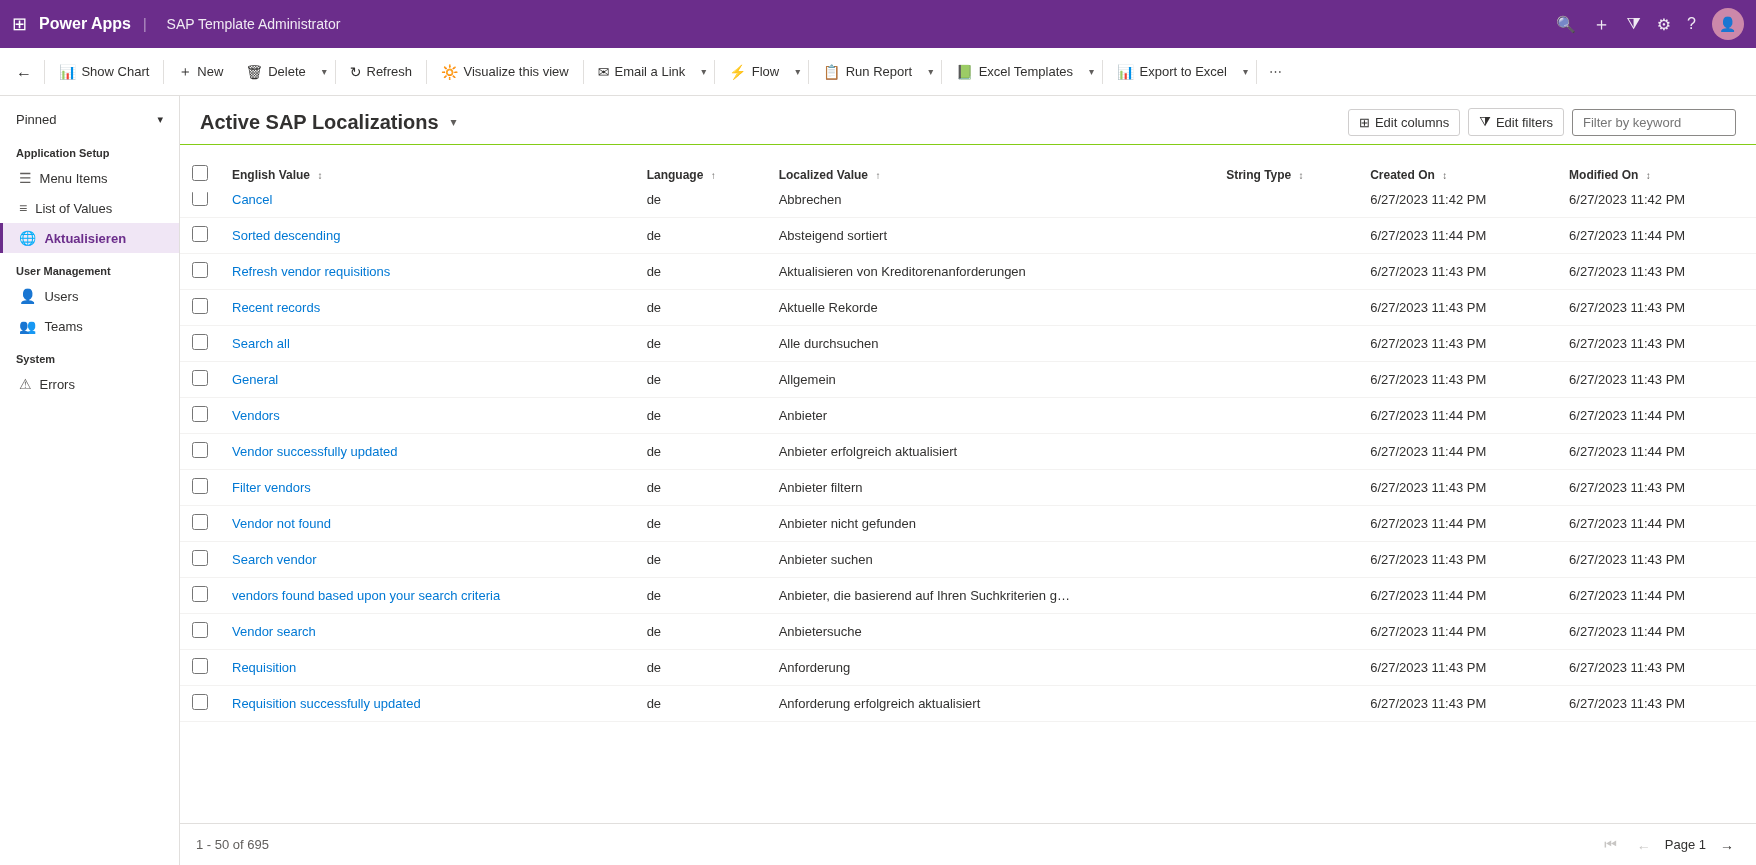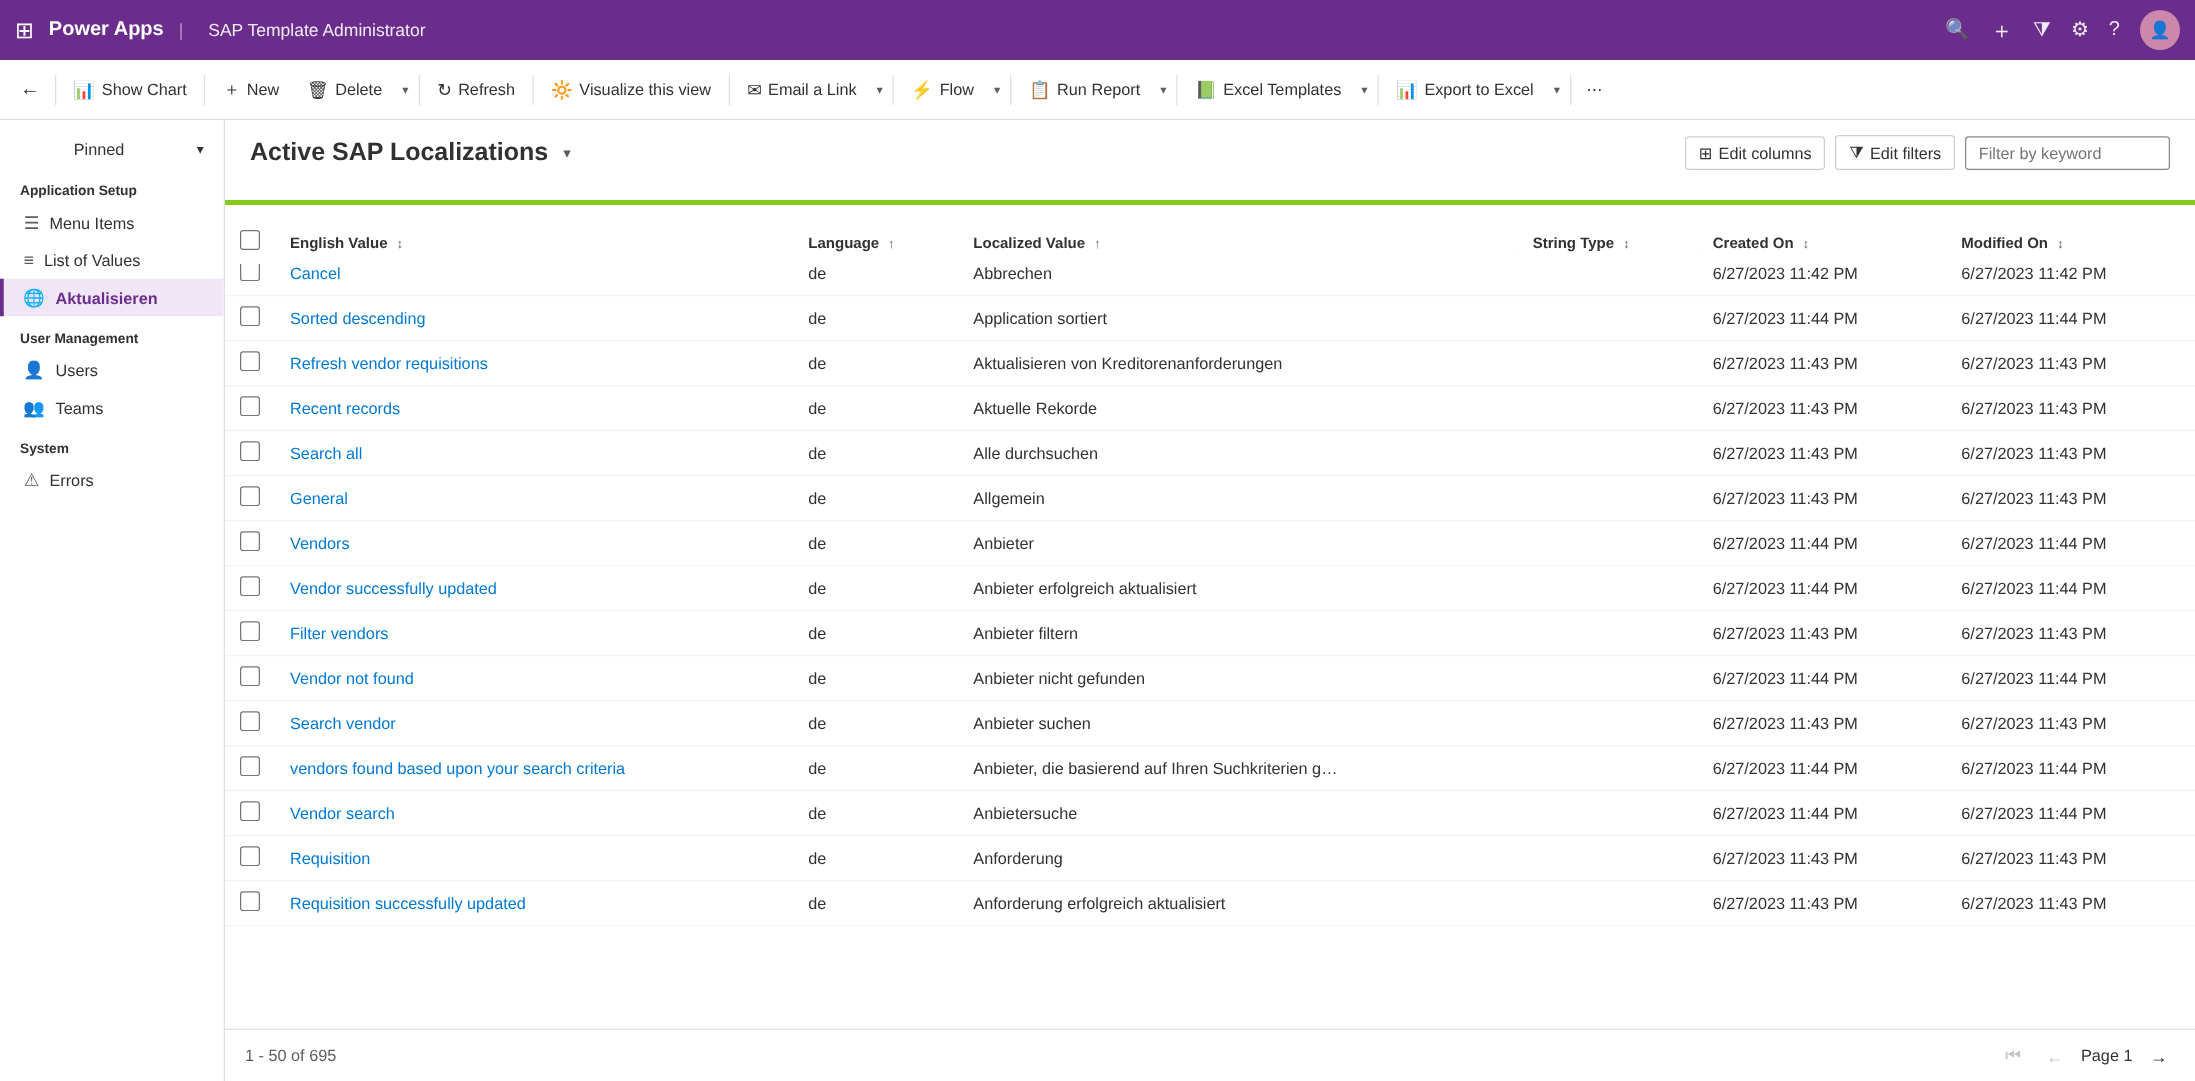--- a/index.html
+++ b/index.html
@@ -59,21 +59,21 @@
 
     
     .sidebar {
       width: 180px;
       background: white;
       border-right: 1px solid #e1dfdd;
       flex-shrink: 0;
       overflow-y: auto;
       padding: 8px 0;
     }
-    .sidebar-toggle { display: flex; align-items: center; justify-content: space-between; padding: 8px 16px; cursor: pointer; font-size: 13px; color: #323130; margin-left: 43px; }
+    .sidebar-toggle { display: flex; align-items: center; justify-content: space-between; padding: 8px 16px; cursor: pointer; font-size: 13px; color: #323130; }
     .sidebar-section-label { font-size: 11px; font-weight: 600; color: #323130; padding: 12px 16px 4px; text-transform: none; }
     .sidebar-item {
       display: flex;
       align-items: center;
       gap: 8px;
       padding: 7px 16px;
       cursor: pointer;
       font-size: 13px;
       color: #323130;
       border-left: 3px solid transparent;
@@ -88,22 +88,22 @@
       display: flex;
       flex-direction: column;
       overflow: hidden;
       background: white;
     }
 
     
     .view-header {
       display: flex;
       align-items: center;
-      padding: 12px 20px 24px;
-      border-bottom: 4px solid #84cc16;
+      padding: 12px 20px 8px;
+      border-bottom: 1px solid #84cc16;
       gap: 8px;
     }
     .view-title { font-size: 20px; font-weight: 600; color: #323130; }
     .view-title-chevron { font-size: 12px; color: #605e5c; cursor: pointer; margin-left: 4px; }
     .view-actions { margin-left: auto; display: flex; align-items: center; gap: 8px; }
     .view-action-btn {
       display: flex; align-items: center; gap: 5px;
       padding: 5px 10px; border: 1px solid #d0cece; border-radius: 3px;
       background: white; cursor: pointer; font-size: 13px; color: #323130;
     }
@@ -350,21 +350,21 @@
       <td></td>
       <td>6/27/2023 11:42 PM</td>
       <td>6/27/2023 11:42 PM</td>
     </tr>
               <tr>
       <td class="checkbox-col">
         <input type="checkbox" class="row-checkbox" style="">
       </td>
       <td><span class="link-cell">Sorted descending</span></td>
       <td>de</td>
-      <td>Application sortiert</td>
+      <td>Absteigend sortiert</td>
       <td></td>
       <td>6/27/2023 11:44 PM</td>
       <td>6/27/2023 11:44 PM</td>
     </tr>
               <tr>
       <td class="checkbox-col">
         <input type="checkbox" class="row-checkbox" style="">
       </td>
       <td><span class="link-cell">Refresh vendor requisitions</span></td>
       <td>de</td>

